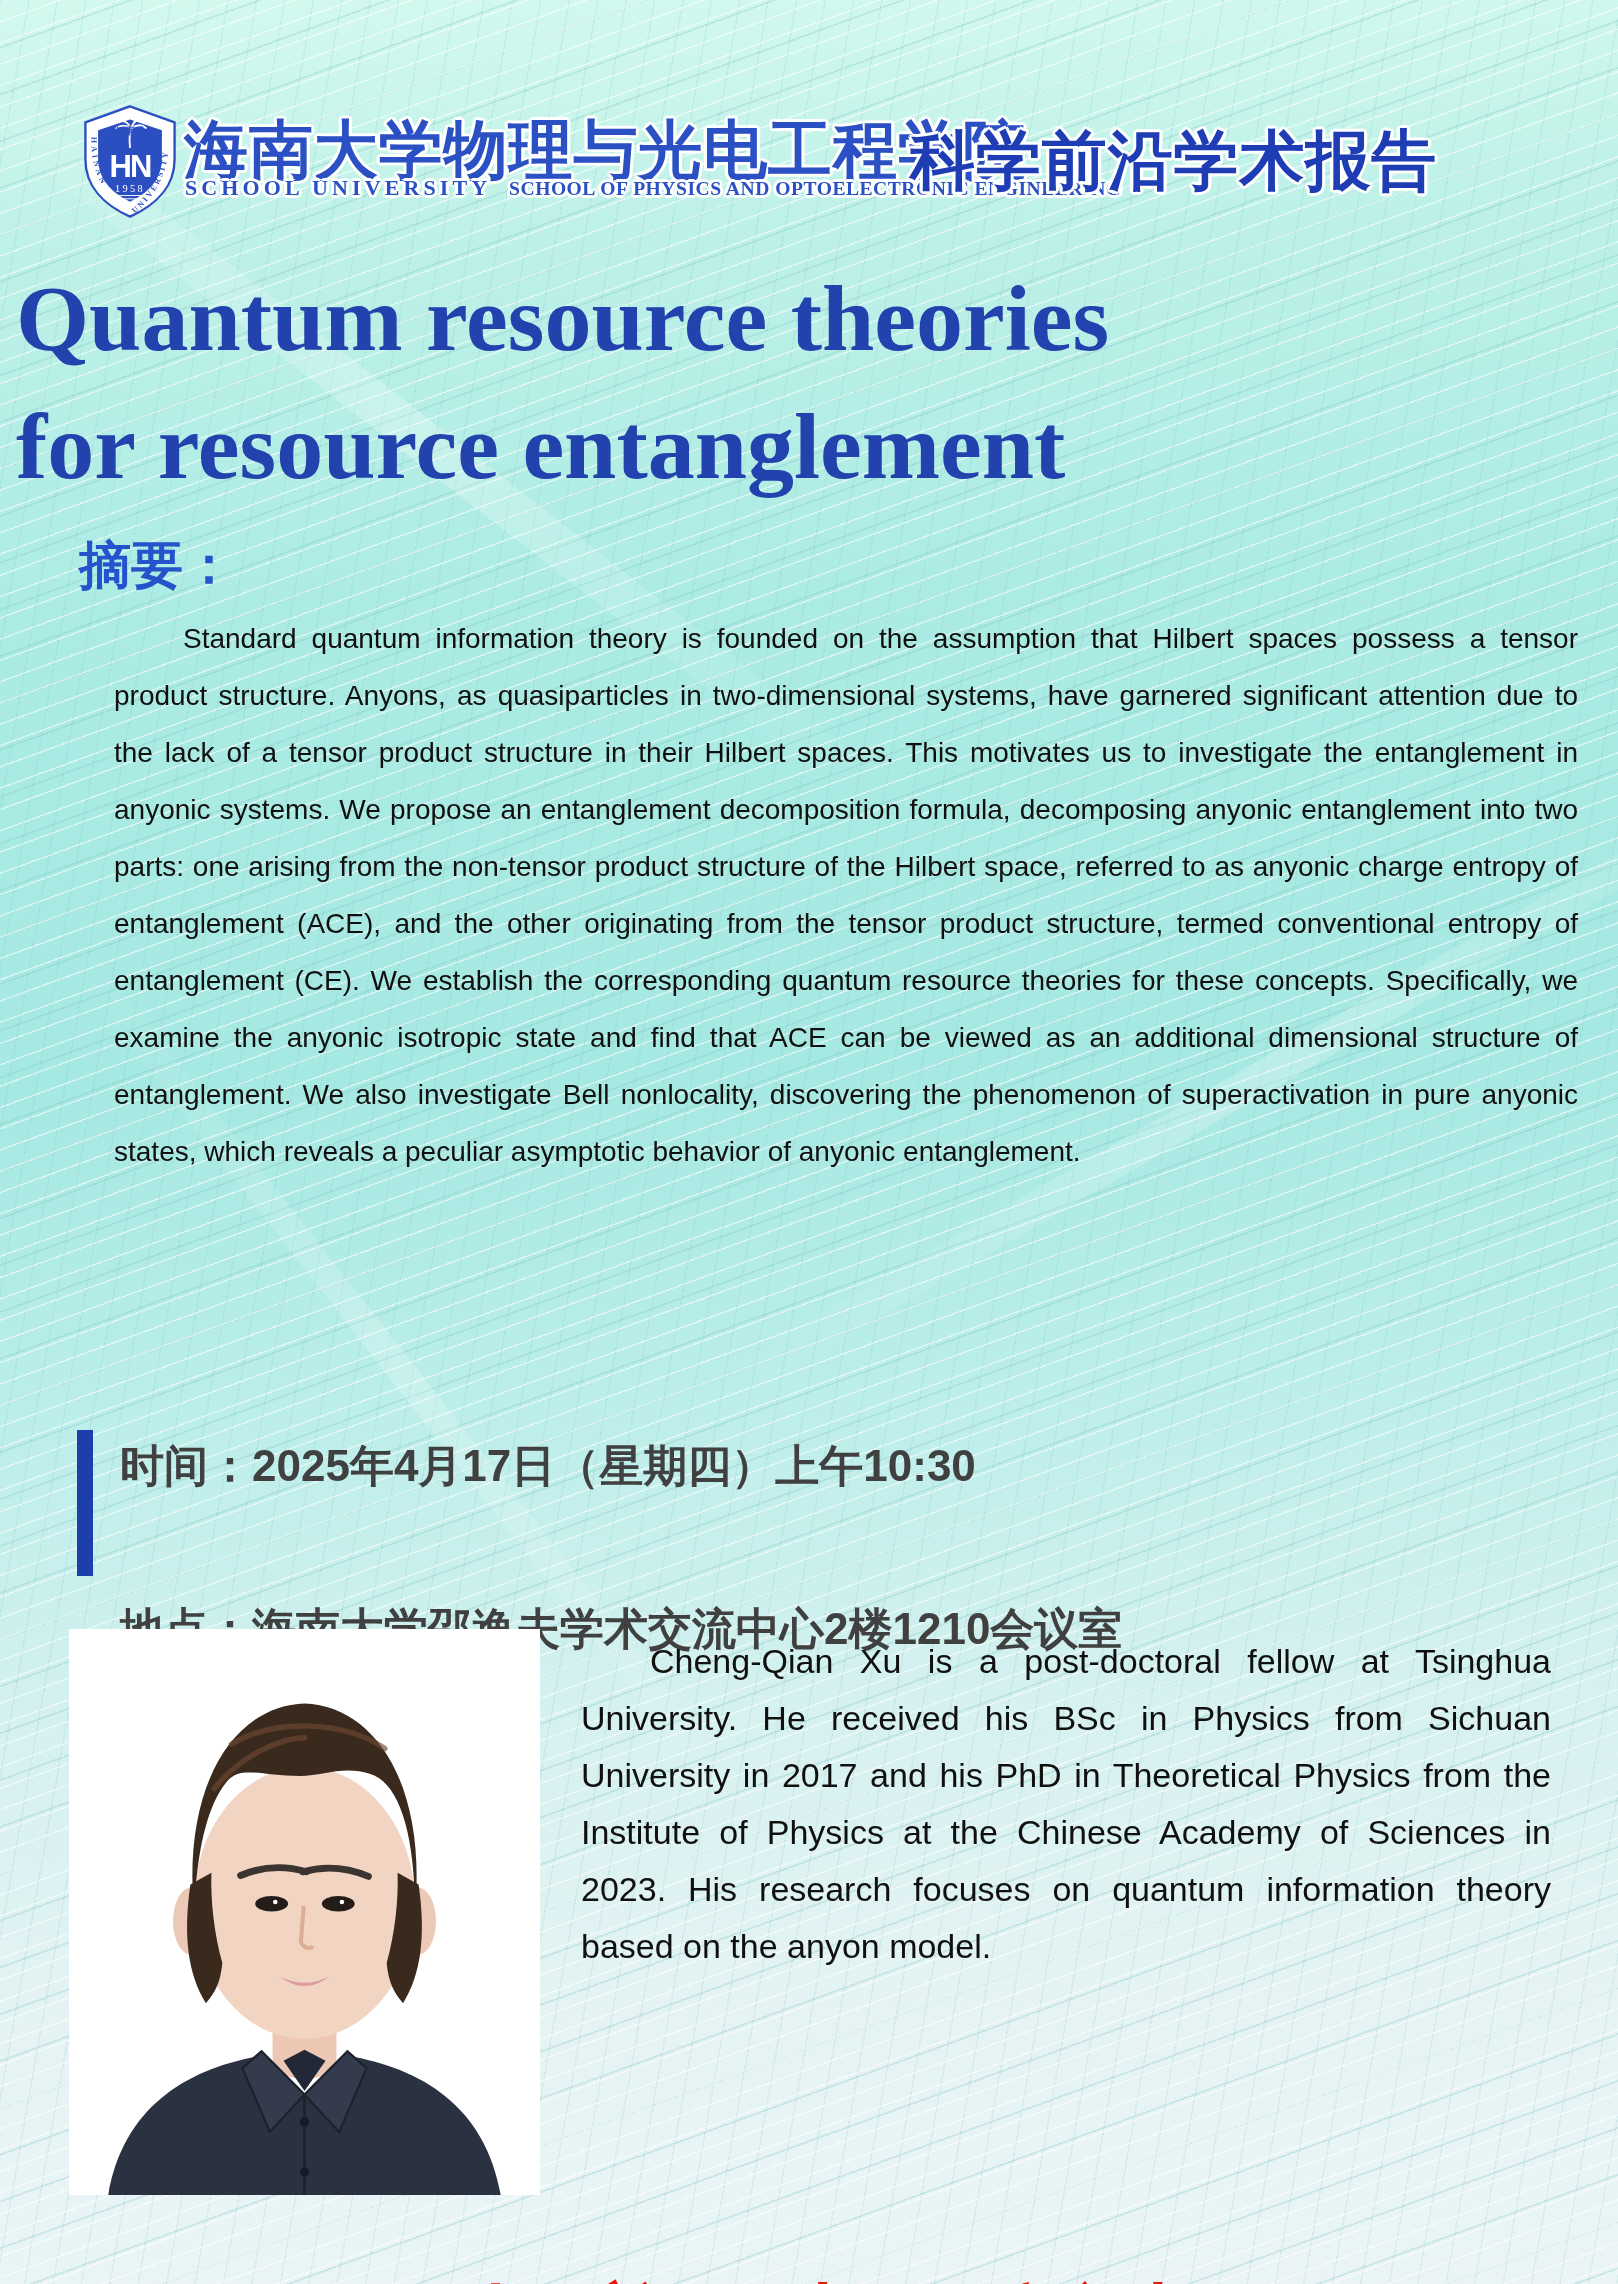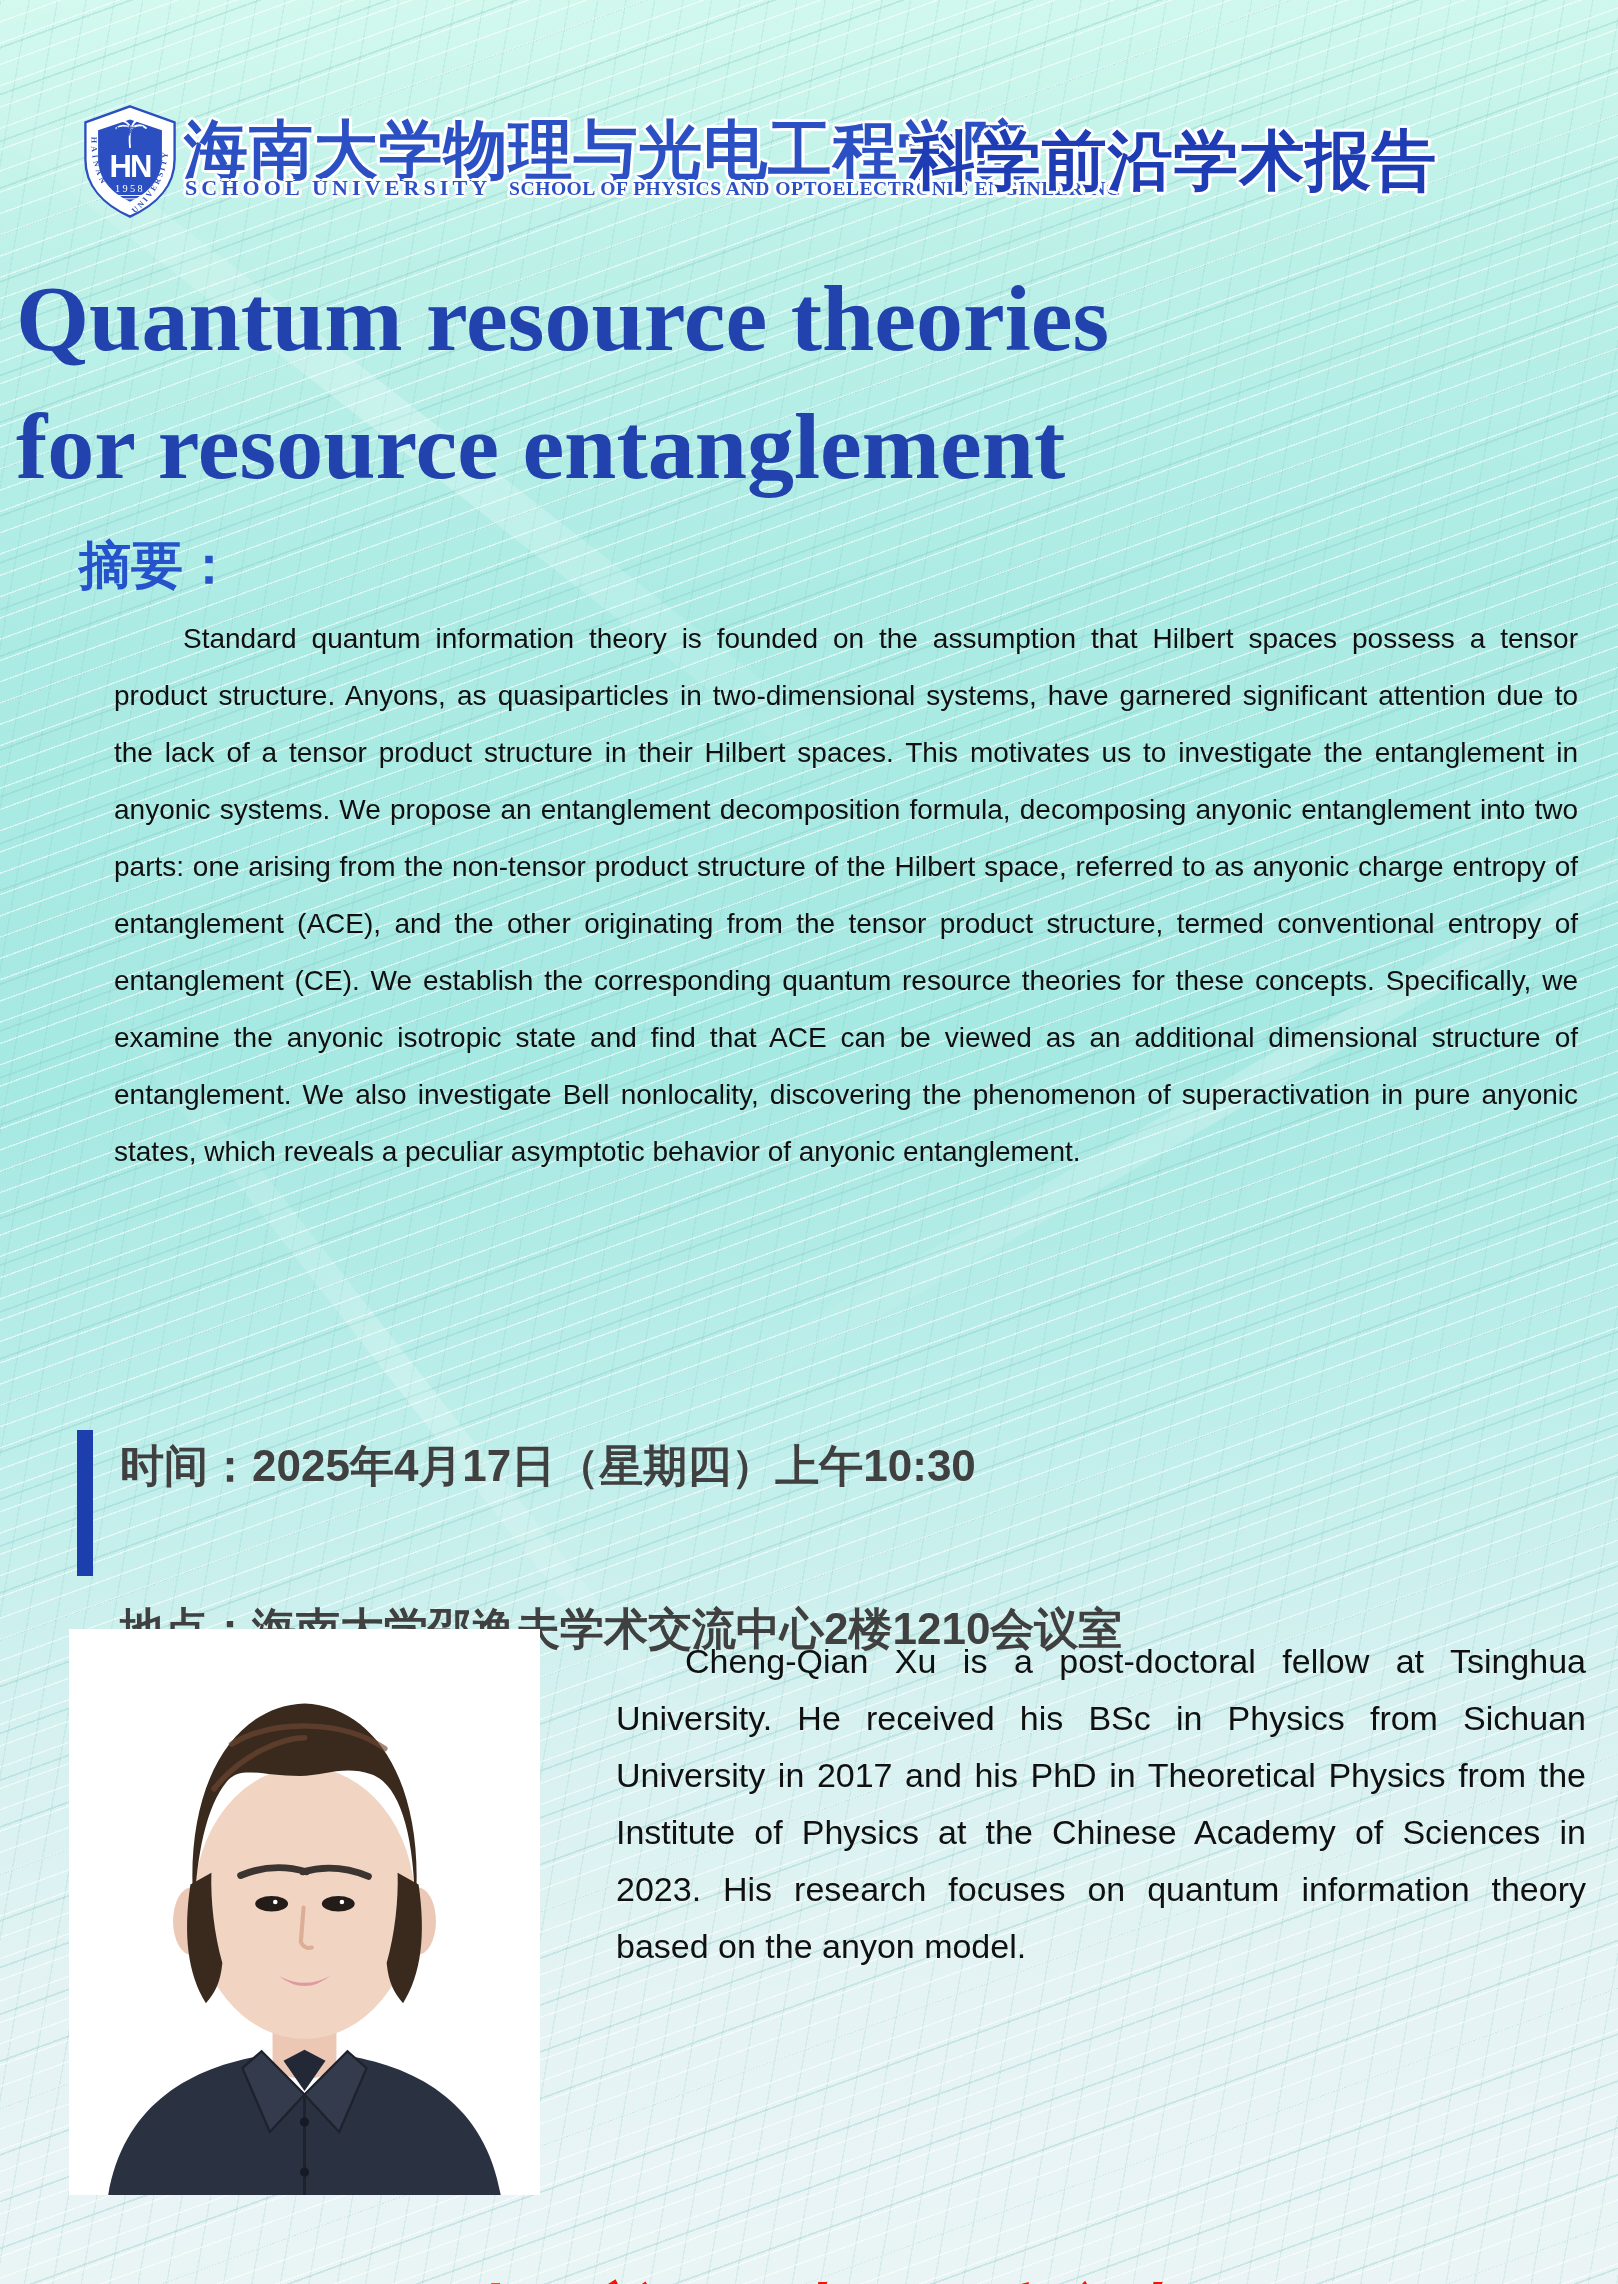--- a/index.html
+++ b/index.html
@@ -38,21 +38,21 @@
   .abstract-label{position:absolute;left:79px;top:531px;font-size:52px;font-weight:700;color:#2553cb;}
   .abstract-text{
     position:absolute;left:74px;top:610px;width:1464px;
     font-size:28px;line-height:57px;color:#101010;text-align:justify;text-indent:69px;margin-left:40px;
   }
   .sched-bar{position:absolute;left:77px;top:1430px;width:15.5px;height:146px;background:#1d3fae;}
   .sched-line{position:absolute;left:120px;font-size:44px;font-weight:700;color:#404040;white-space:nowrap;}
   #sched1{top:1437px;} #sched2{top:1600px;}
   .photo{position:absolute;left:69px;top:1629px;width:471px;height:566px;background:#fff;}
   .bio{
-    position:absolute;left:616px;top:1633px;width:970px;
+    position:absolute;left:581px;top:1633px;width:970px;
     font-size:34px;line-height:57px;color:#101010;text-align:justify;text-indent:69px;
   }
   .welcome{
     position:absolute;left:0;top:2269px;width:1619px;text-align:center;
     font-size:80px;font-weight:900;color:#ee1509;letter-spacing:9px;white-space:nowrap;
     font-style:italic;
   }
 </style>
 </head>
 <body>

